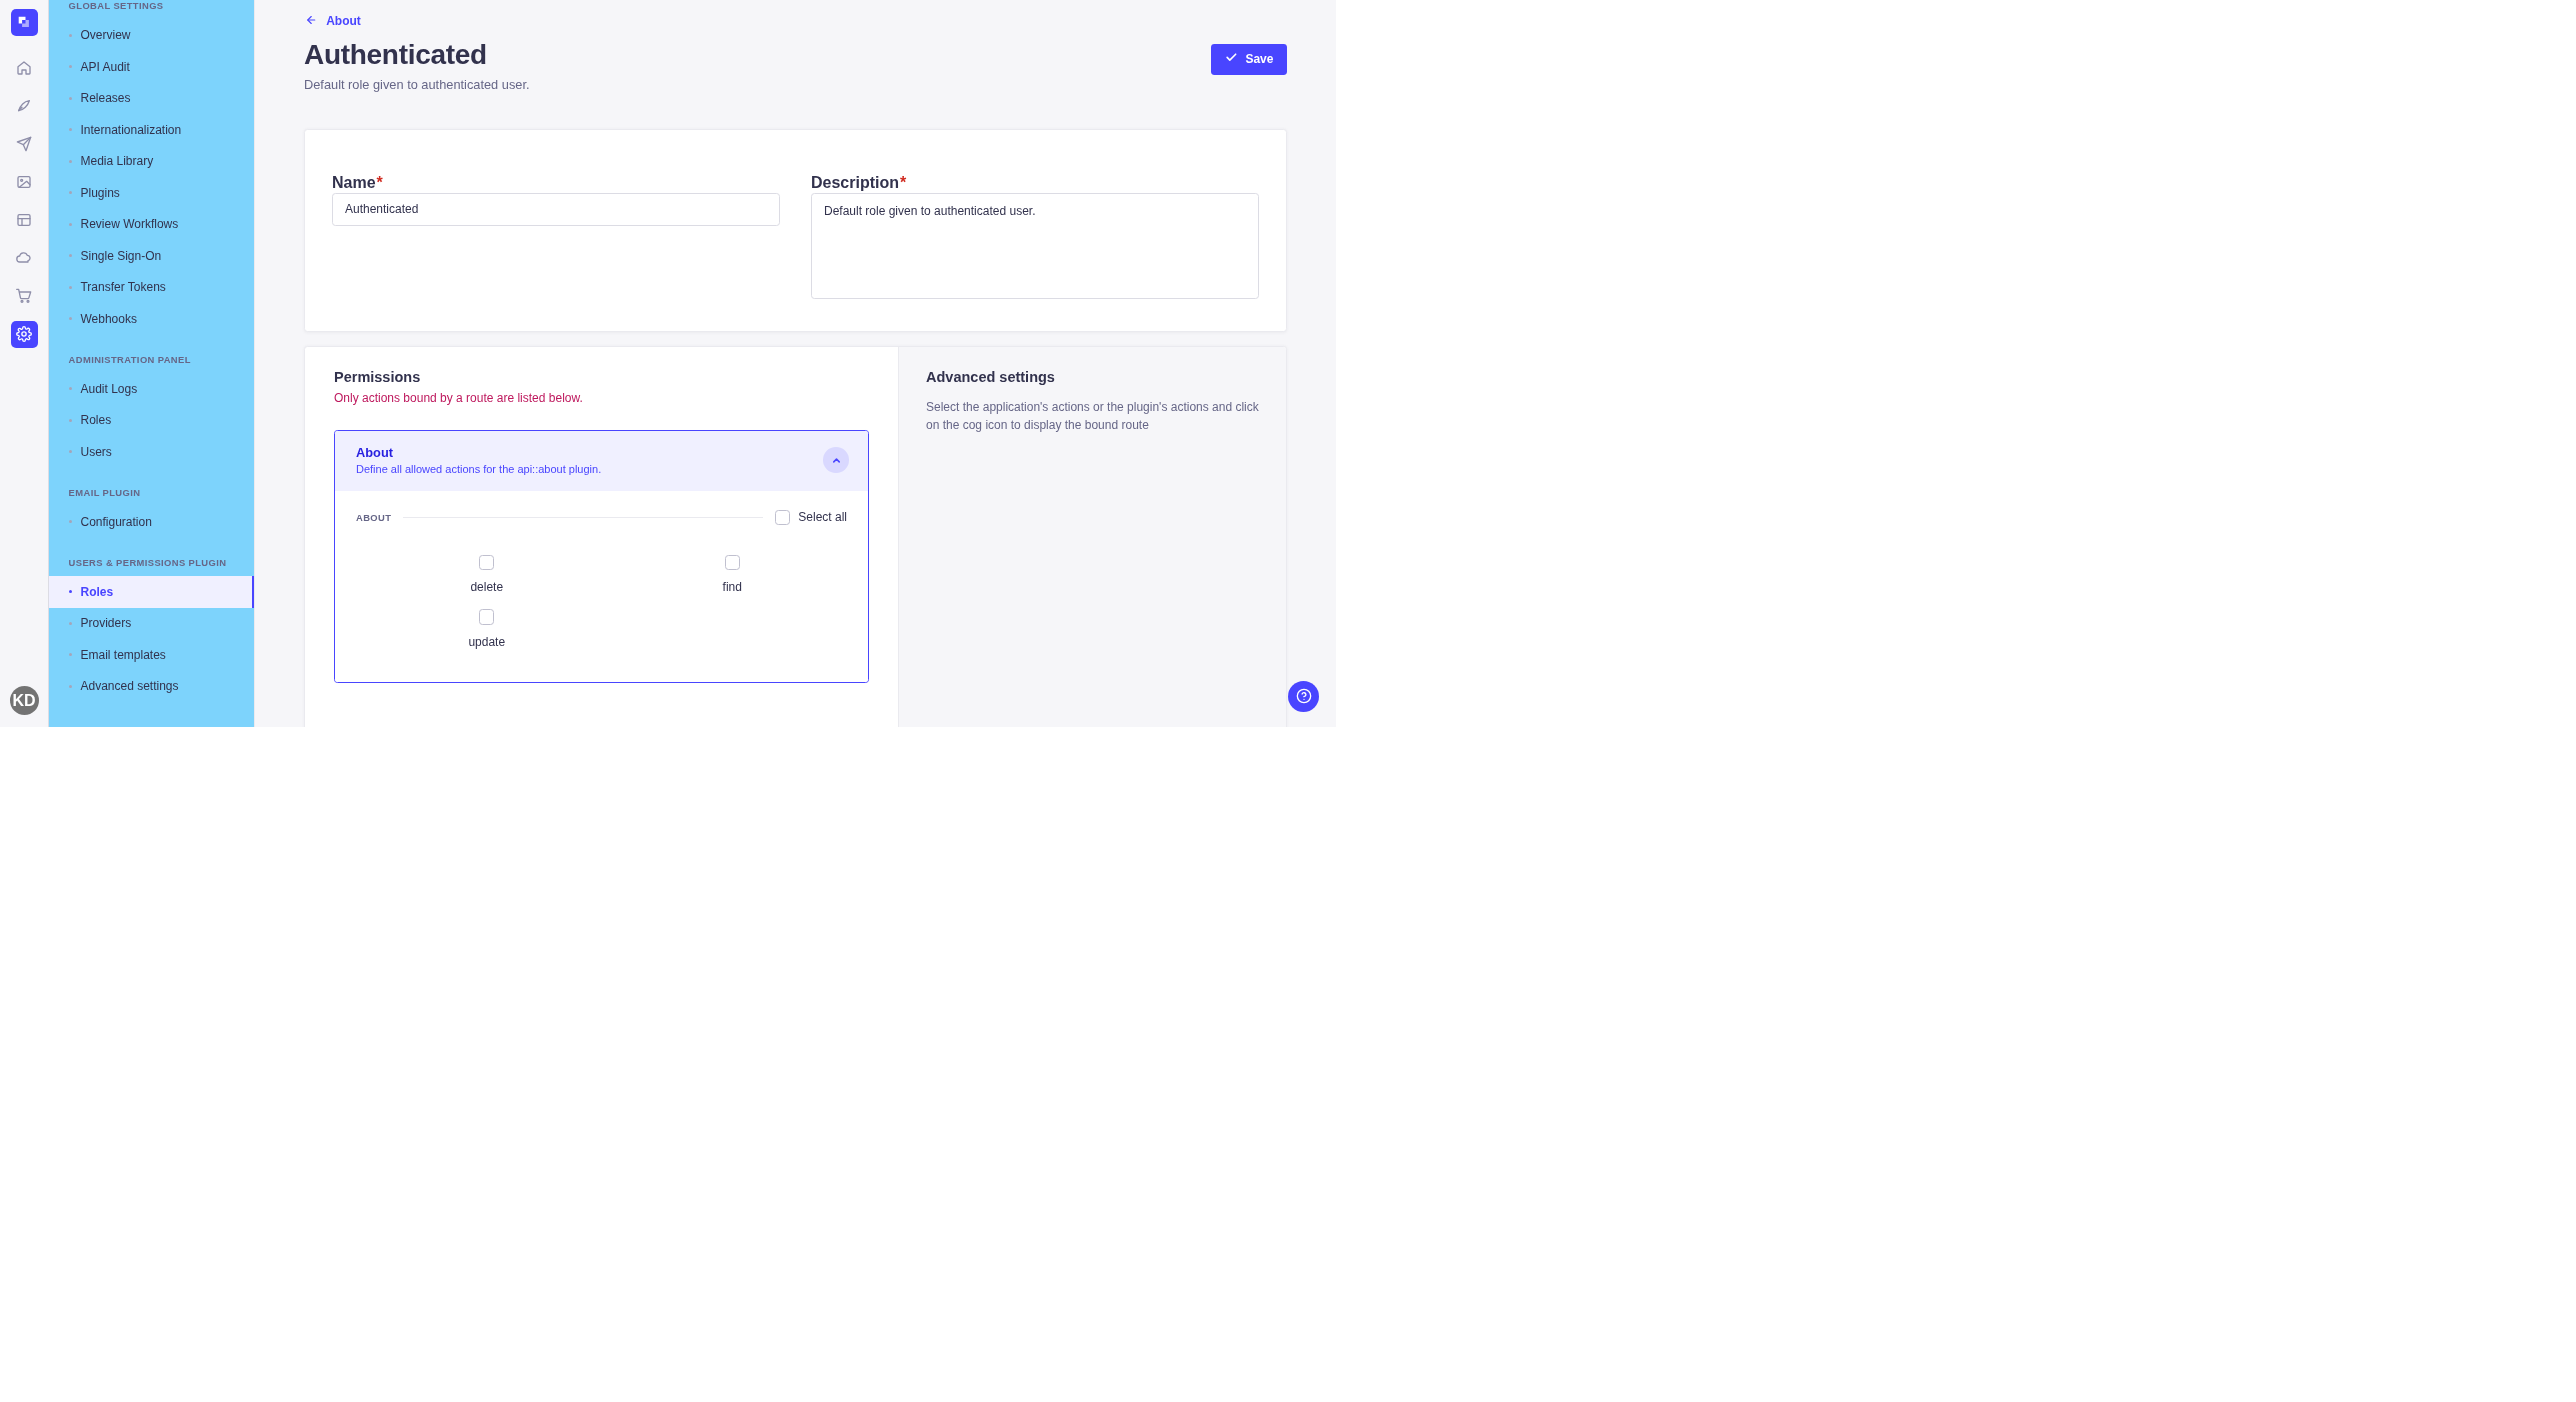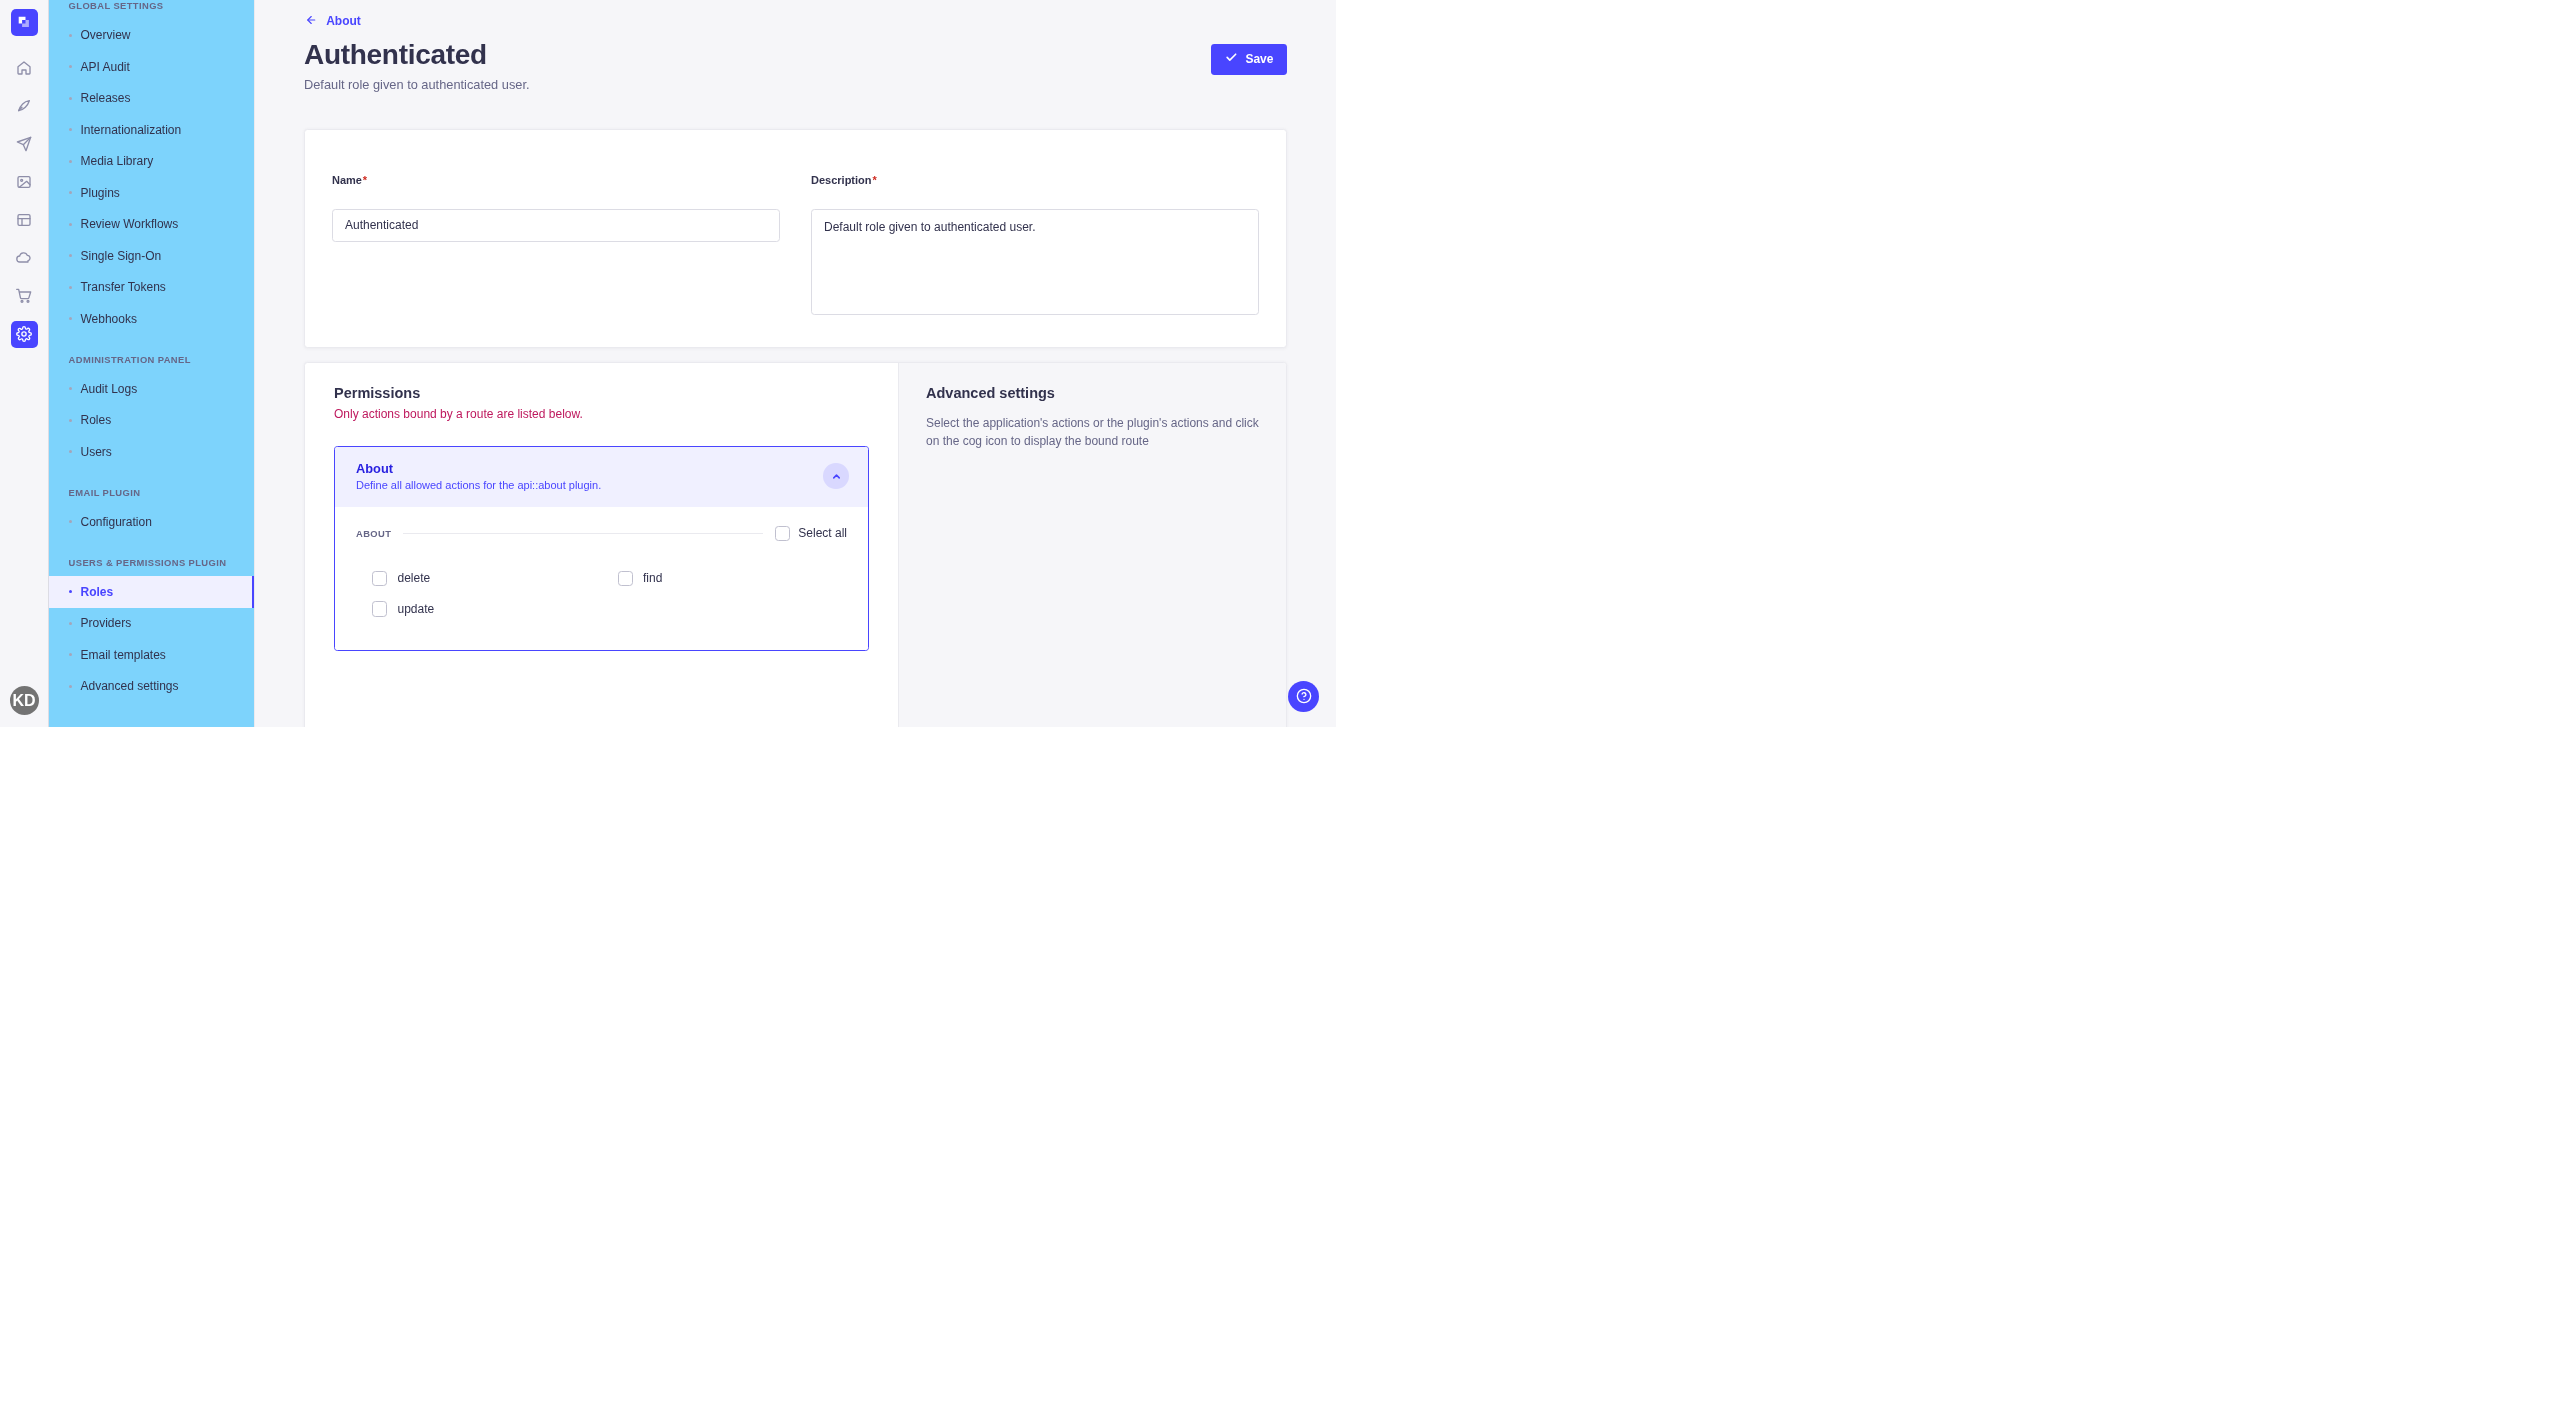--- a/index.html
+++ b/index.html
@@ -88,21 +88,21 @@
 
   .content { padding: 37px 49px 0 49px; }
   .card {
     background: #ffffff; border: 0.9px solid #eaeaef; border-radius: 3.4px;
     box-shadow: 0 0.9px 3.4px rgba(33,33,52,.05);
   }
   .role-details { padding: 22px 27px 29px 27px; }
   .card-title { font-size: 14.5px; font-weight: 600; color: #32324d; }
   .fields { display: flex; gap: 31px; margin-top: 22px; }
   .field { flex: 1 1 0; }
-  .field-label { font-size: 11px; font-weight: 600; color: #32324d; margin-bottom: 23px; display: block; }
+  .field-label { font-size: 16px; font-weight: 600; color: #32324d; margin-bottom: 1px; display: block; }
   .req { color: #d02b20; margin-left: 0.9px; }
   .text-input {
     width: 100%; height: 33px; border: 0.9px solid #dcdce4; border-radius: 3.4px;
     background: #fff; padding: 0 12px; font-size: 12px; color: #32324d;
     font-family: "Liberation Sans", sans-serif;
   }
   .text-area {
     width: 100%; height: 106px; border: 0.9px solid #dcdce4; border-radius: 3.4px;
     background: #fff; padding: 9.4px 12px; font-size: 12px; color: #32324d;
     resize: none; font-family: "Liberation Sans", sans-serif; line-height: 1.4;
@@ -133,21 +133,21 @@
   .acc-body { padding: 19px 21px 25.6px 21px; background: #fff; }
   .acc-body-top { display: flex; align-items: center; gap: 12px; }
   .acc-tag { font-size: 9.4px; font-weight: 700; letter-spacing: 0.4px; color: #666687; text-transform: uppercase; }
   .rule { flex: 1 1 auto; height: 0.9px; background: #eaeaef; }
   .select-all { display: flex; align-items: center; gap: 8.5px; font-size: 12px; color: #32324d; }
   .cb {
     width: 15.3px; height: 15.3px; border: 0.9px solid #c0c0cf; border-radius: 3.4px; background: #fff;
     flex: 0 0 15.3px;
   }
   .perm-grid { display: flex; flex-wrap: wrap; margin-top: 22px; }
-  .perm-item { width: 50%; display: flex; align-items: center; gap: 10.2px; font-size: 12px; color: #32324d; padding: 7.7px 0 7.7px 16px; }
+  .perm-item { width: 50%; display: flex; align-items: center; gap: 10.2px; font-size: 12px; color: #32324d; padding: 7.7px 0 7.7px 16px; flex-direction: column; }
 
   .acc-collapsed {
     margin-top: 21px; padding: 13.6px 19px 15.3px 21px;
     display: flex; align-items: center; justify-content: space-between;
     border-top: 0.9px solid #eaeaef;
   }
   .acc-collapsed .acc-name { color: #32324d; }
   .acc-collapsed .acc-desc { color: #666687; }
 
   .help-btn {

